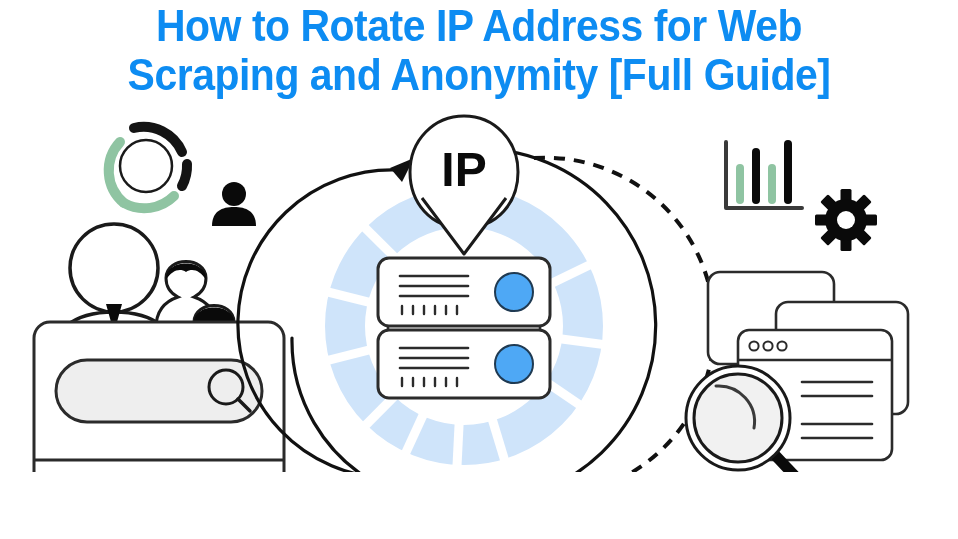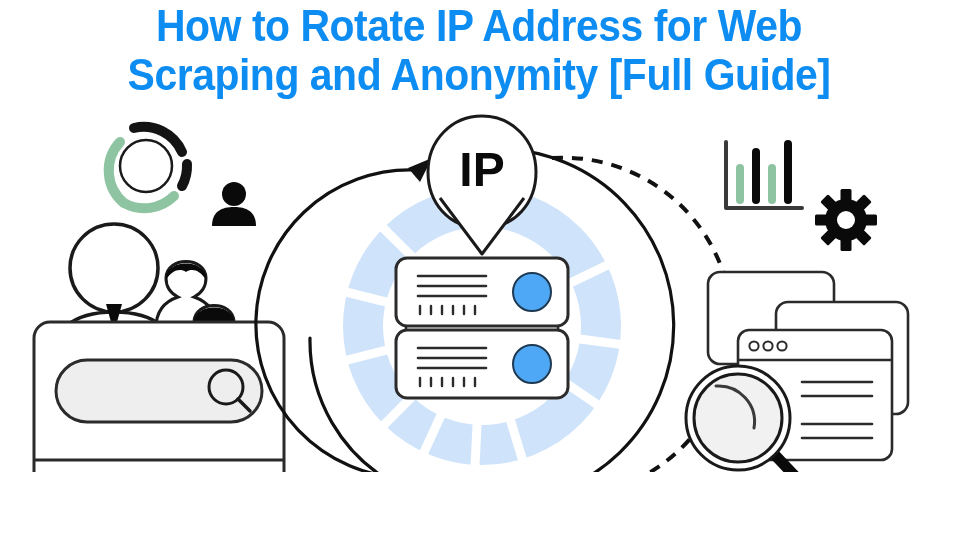--- a/index.html
+++ b/index.html
@@ -39,21 +39,21 @@
     white-space: nowrap;
     display: block;
     padding: 2px 0;
   }
 
   
   .panel {
     position: absolute;
   }
   #panel-left   { left: 24px;  top: 108px; width: 290px; height: 408px; }
-  #panel-center { left: 296px; top: 106px; width: 372px; height: 412px; }
+  #panel-center { left: 278px; top: 106px; width: 372px; height: 412px; }
   #panel-right  { left: 650px; top: 120px; width: 300px; height: 398px; }
 
   svg { display: block; overflow: visible; }
 </style>
 </head>
 <body>
 
 <div id="banner">
 
   <div id="title-block">

